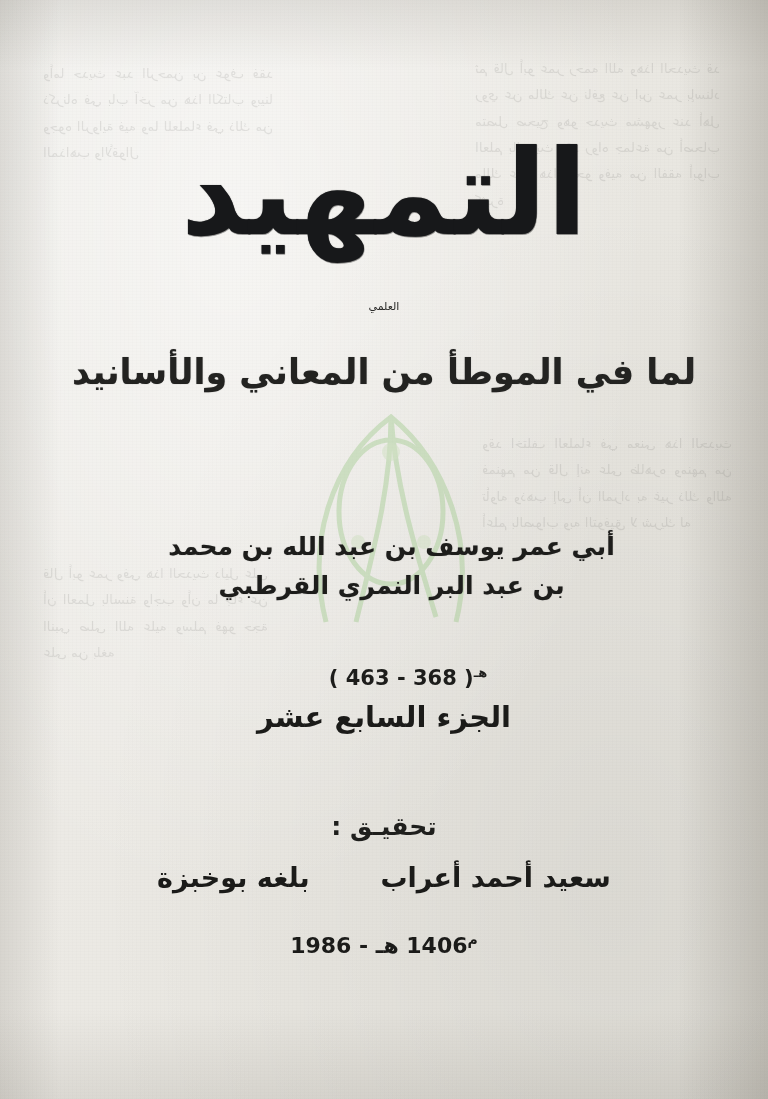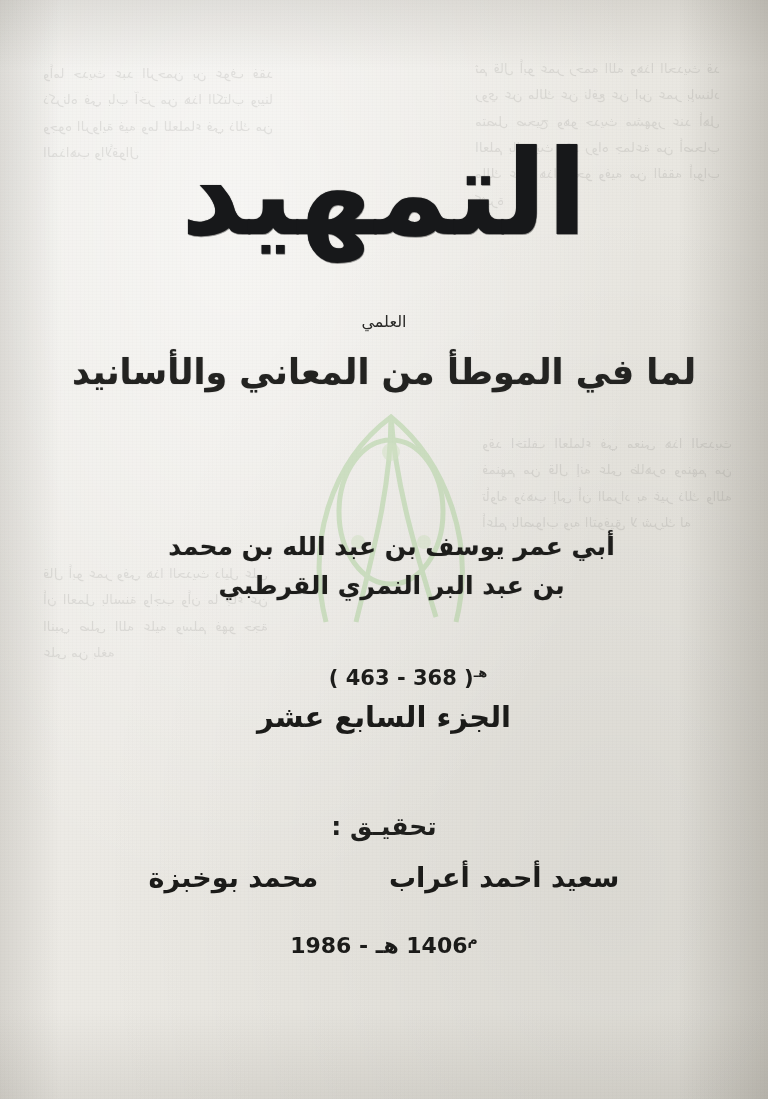--- a/index.html
+++ b/index.html
@@ -115,23 +115,23 @@
     font-family: "DejaVu Sans", sans-serif;
     font-size: 118px;
     font-weight: 700;
     letter-spacing: -2px;
     color: #17181a;
     text-shadow: 0 0 1px rgba(0,0,0,0.55), 0.5px 0.5px 0 rgba(0,0,0,0.35);
     line-height: 1.25;
   }
   .title-sub {
     position: absolute;
-    top: 312px;
-    left: 0; right: 0;
-    font-size: 16px;
+    top: 300px;
+    left: 0; right: 0;
+    font-size: 11px;
     color: #2a2a28;
     letter-spacing: 0px;
   }
 
   .subtitle {
     position: absolute;
     top: 352px;
     left: 0; right: 0;
     font-size: 35px;
     font-weight: 700;
@@ -291,21 +291,21 @@
     </div>
 
     <div class="volume">الجزء السابع عشر</div>
 
 
     <div class="verify-label">تحقيـق :</div>
 
     <div class="editors">
       <span>سعيد أحمد أعراب</span>
       <span class="gap"></span>
-      <span>محمد بوخبزة</span>
+      <span>بلغه بوخبزة</span>
     </div>
 
     <div class="year">
       <span class="mark">م</span><span>1406 هـ - 1986</span>
     </div>
 
   </div>
 
   <div class="top-shade"></div>
   <div class="bottom-shade"></div>

